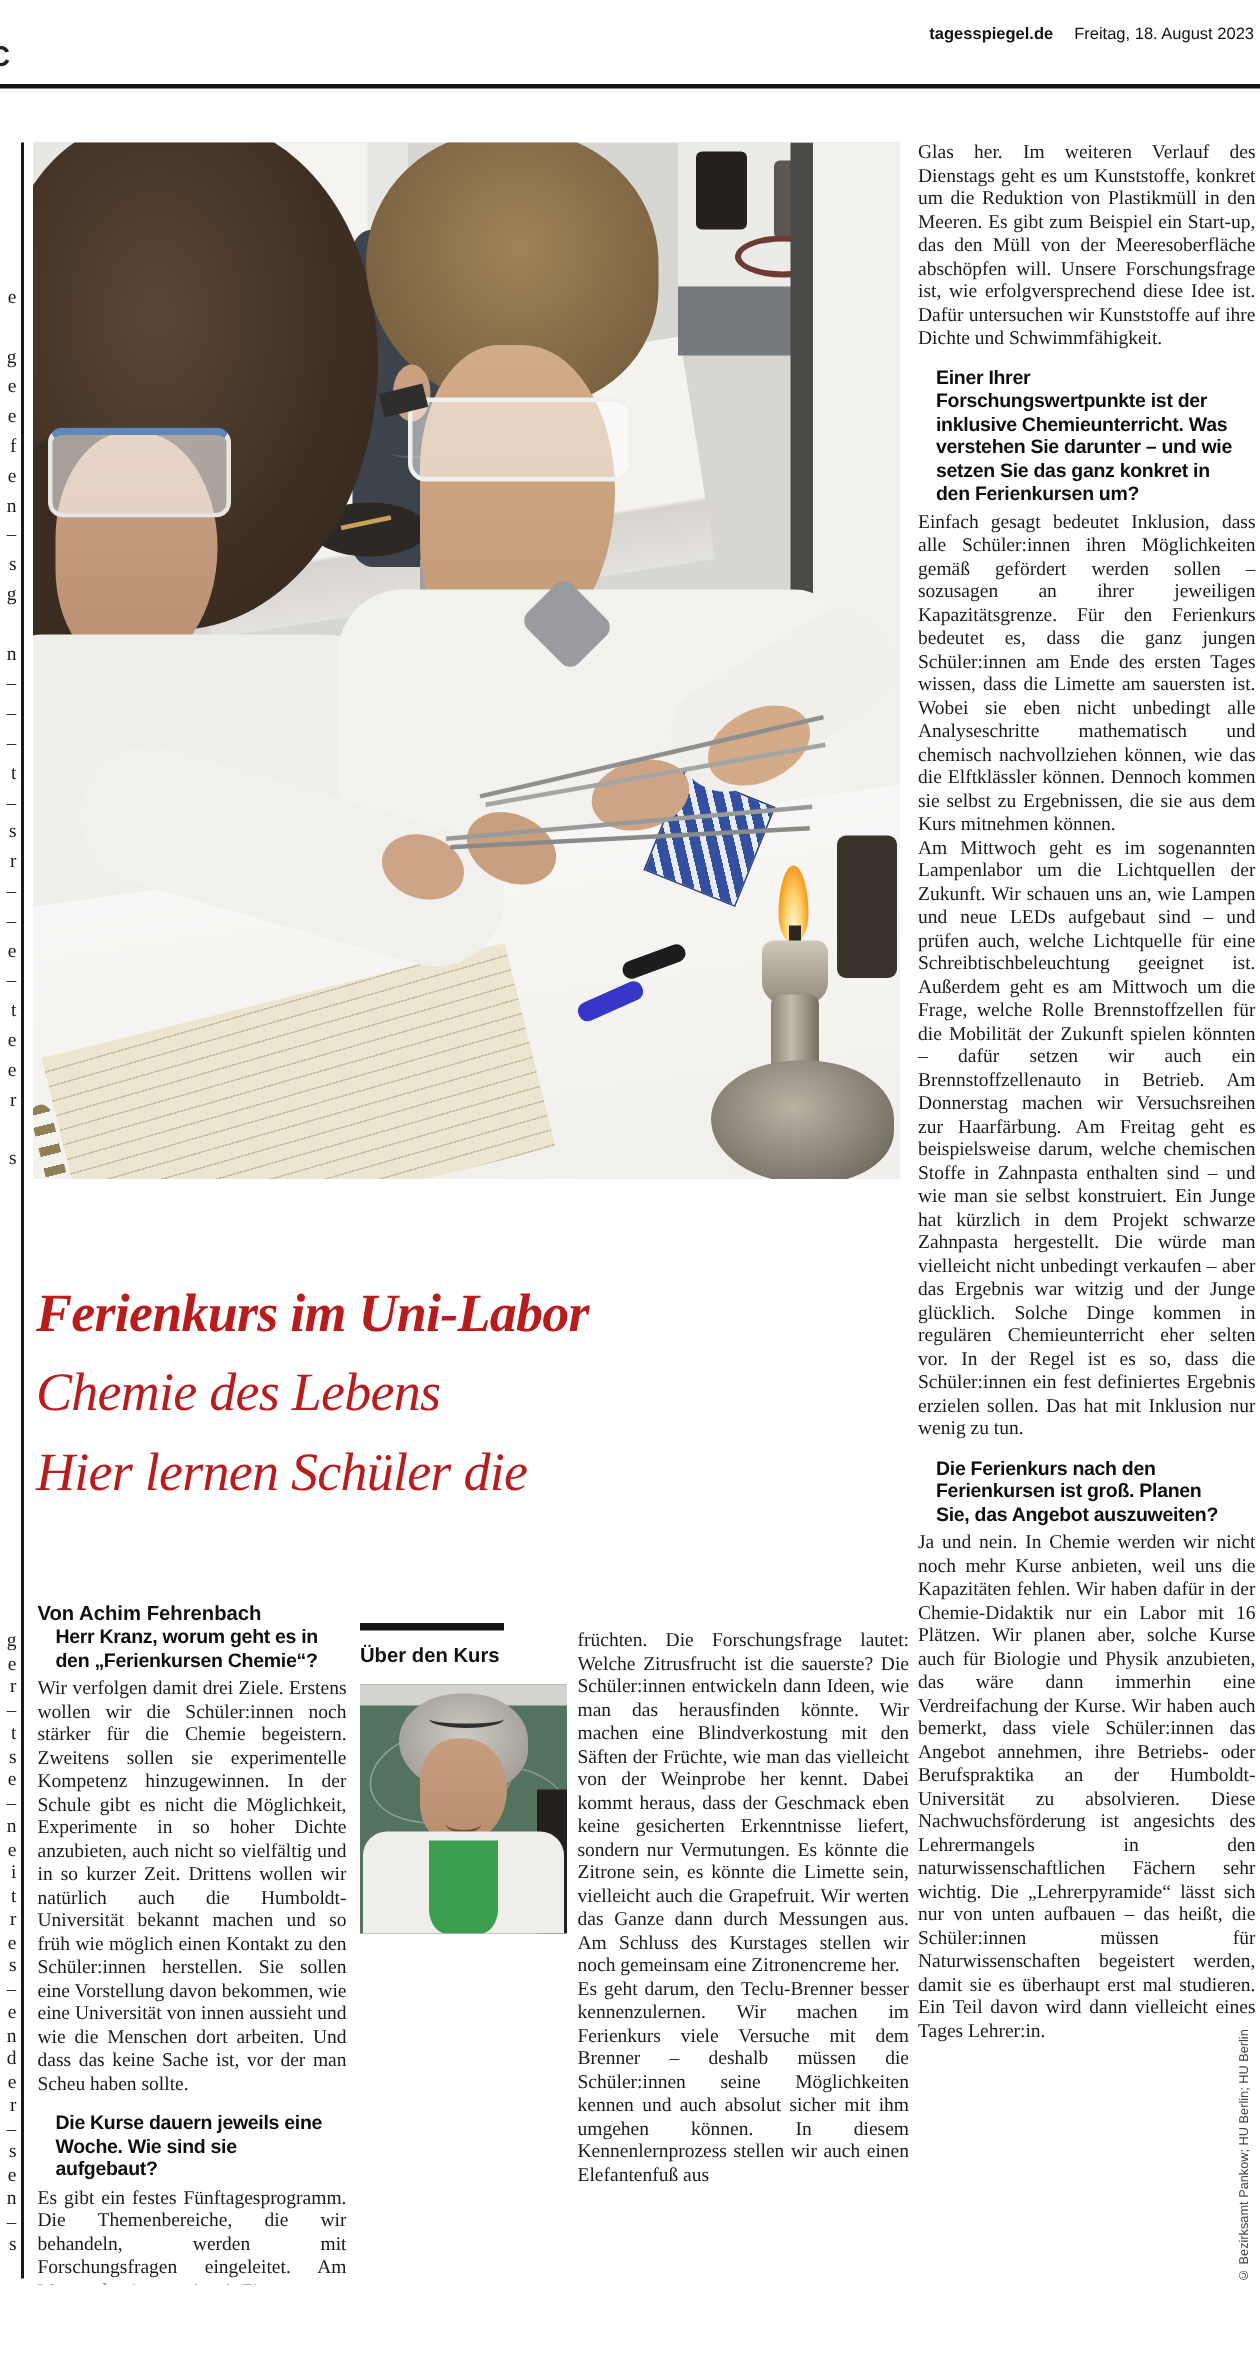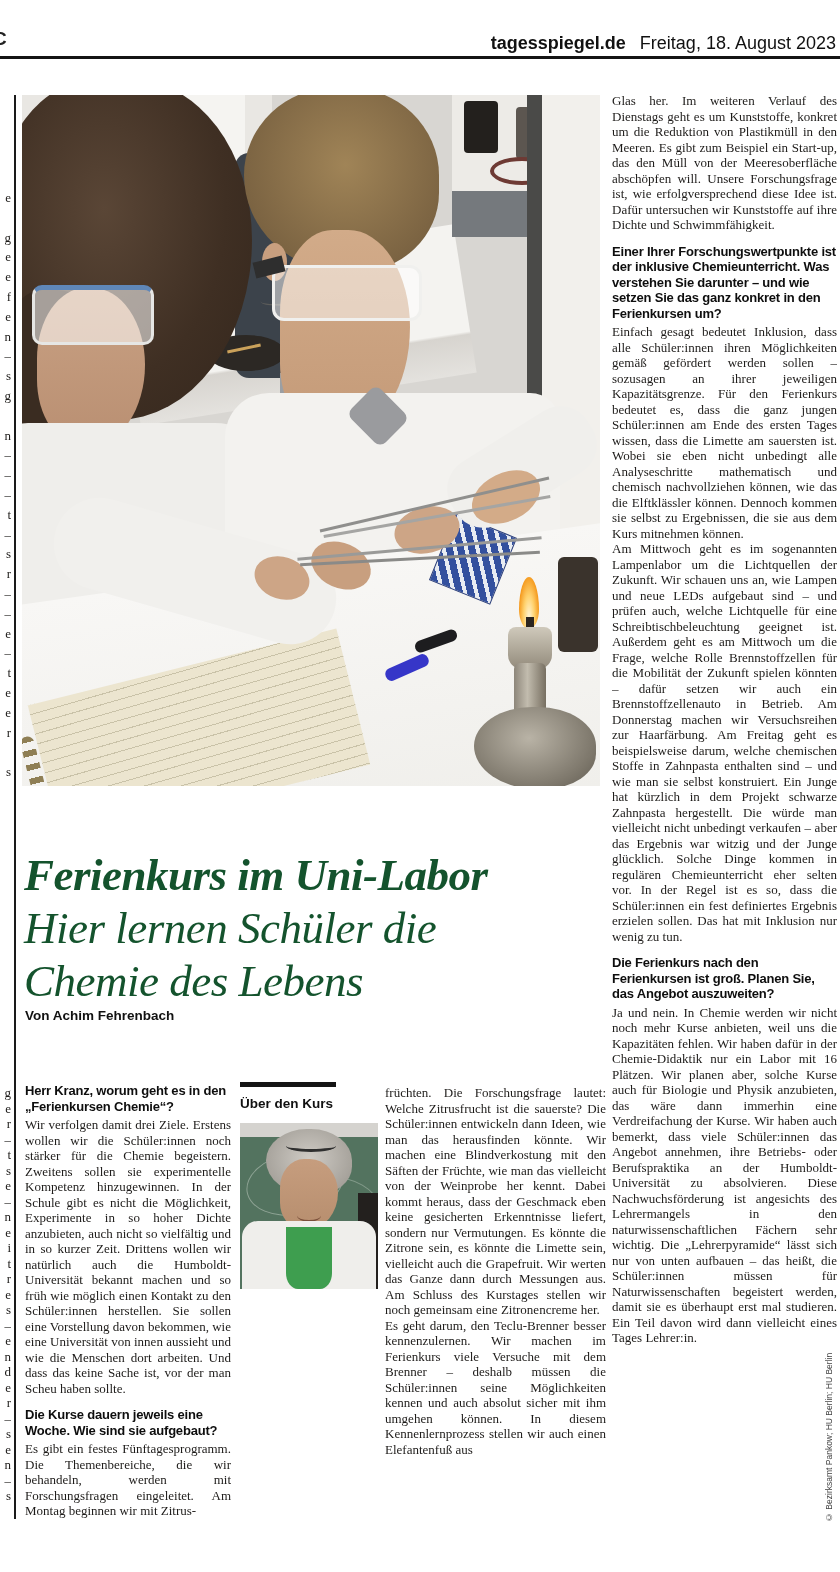--- a/index.html
+++ b/index.html
@@ -1,21 +1,21 @@
 <!DOCTYPE html>
 <html lang="de"><head>
 <meta charset="utf-8">
 <style>
   html,body{margin:0;padding:0;background:#fff;}
   .page{position:relative;width:840px;height:1572px;background:#ffffff;overflow:hidden;
         font-family:"Liberation Serif",serif;color:#1d1b19;}
 
   
-  .masthead{position:absolute;top:33px;right:4px;font-family:"Liberation Sans",sans-serif;
-            font-size:18px;color:#111;}
+  .masthead{position:absolute;top:17px;right:4px;font-family:"Liberation Sans",sans-serif;
+            font-size:11px;color:#111;}
   .masthead .site{font-weight:700;margin-right:14px;}
   .header-rule{position:absolute;left:0;top:56px;width:840px;height:3px;background:#141414;}
   .corner-glyph{position:absolute;left:-7px;top:28px;font-family:"Liberation Sans",sans-serif;
                 font-size:19px;font-weight:700;color:#222;}
 
   
   .left-rule{position:absolute;left:14px;top:95px;width:2px;height:1424px;background:#1a1a1a;}
   .edge-strip{position:absolute;left:0;width:11px;overflow:hidden;text-align:right;
               white-space:pre-line;color:#1d1b19;}
   .edge-top{top:188px;height:600px;font-size:13px;line-height:19.8px;}
@@ -74,31 +74,31 @@
   .ph-burner-stem{left:492px;top:568px;width:32px;height:84px;background:linear-gradient(90deg,#8d867a,#c2bcae 42%,#776f61);border-radius:6px;}
   .ph-burner-base{left:452px;top:612px;width:122px;height:82px;background:radial-gradient(ellipse at 45% 38%,#b9b3a6,#7e786c 68%,#5f5a50);border-radius:50% 50% 45% 55%;}
   .ph-notebook{left:18px;top:570px;width:318px;height:140px;background:#ece5cf;transform:rotate(-14deg);
                background-image:repeating-linear-gradient(178deg,transparent 0 9px,#c9c2a8 9px 10px);}
   .ph-spiral{left:10px;top:640px;width:14px;height:110px;background:repeating-linear-gradient(180deg,#8f7f55 0 6px,transparent 6px 14px);transform:rotate(-14deg);border-radius:7px;}
 
   
   .caption{position:absolute;left:22px;top:792px;width:578px;font-family:"Liberation Sans",sans-serif;
            font-style:italic;font-size:12.5px;color:#1d1d1d;}
   .headline{position:absolute;left:24px;top:849px;width:590px;font-family:"Liberation Serif",serif;
-            font-style:italic;font-size:45px;line-height:53px;color:#14532d;letter-spacing:-0.5px;}
+            font-style:italic;font-size:36px;line-height:53px;color:#b91c1c;letter-spacing:-0.5px;}
   .headline .h1{font-weight:700;}
-  .byline{position:absolute;left:25px;top:1008px;font-family:"Liberation Sans",sans-serif;
+  .byline{position:absolute;left:25px;top:1068px;font-family:"Liberation Sans",sans-serif;
           font-weight:700;font-size:13.5px;color:#111;}
 
   
   .col{position:absolute;font-size:13px;line-height:15.5px;text-align:justify;overflow:hidden;
        hyphens:auto;-webkit-hyphens:auto;}
   .col .blk.p{margin:0 0 0 0;}
   .col .blk.q{font-family:"Liberation Sans",sans-serif;font-weight:700;font-size:13px;
-              line-height:15.5px;letter-spacing:-0.2px;text-align:left;margin:11px 0 3px;color:#0e0e0e;}
+              line-height:15.5px;letter-spacing:-0.2px;text-align:left;margin:11px 12px 3px;color:#0e0e0e;}
   .col .blk.q:first-child{margin-top:0;}
   .col1{left:25px;top:1083px;width:206px;height:440px;}
   .col3{left:385px;top:1085px;width:221px;height:438px;}
   .col4{left:612px;top:93px;width:225px;height:1432px;}
 
   
   .infobox{position:absolute;left:240px;top:1082px;width:138px;}
   .infobox .bar{width:96px;height:5px;background:#141414;}
   .infobox .ib-head{font-family:"Liberation Sans",sans-serif;font-weight:700;font-size:13.5px;
                     color:#111;margin-top:9px;}
@@ -247,22 +247,22 @@
     <div class="ph-flame"></div>
     <div class="ph-wick"></div>
     <div class="ph-burner-cup"></div>
     <div class="ph-burner-stem"></div>
     <div class="ph-burner-base"></div>
   </div>
 
 
   <div class="headline">
     <div class="h1">Ferienkurs im Uni-Labor</div>
+    <div class="h2">Chemie des Lebens</div>
     <div class="h2">Hier lernen Schüler die</div>
-    <div class="h2">Chemie des Lebens</div>
   </div>
 
   <div class="byline">Von Achim Fehrenbach</div>
 
   <div class="col col1">
       <div class="blk q">Herr Kranz, worum geht es in den „Ferienkursen Chemie“?</div>
       <div class="blk p">Wir verfolgen damit drei Ziele. Erstens wollen wir die Schüler:innen noch stärker für die Chemie begeistern. Zweitens sollen sie experimentelle Kompetenz hinzugewinnen. In der Schule gibt es nicht die Möglichkeit, Experimente in so hoher Dichte anzubieten, auch nicht so vielfältig und in so kurzer Zeit. Drittens wollen wir natürlich auch die Humboldt-Universität bekannt machen und so früh wie möglich einen Kontakt zu den Schüler:innen herstellen. Sie sollen eine Vorstellung davon bekommen, wie eine Universität von innen aussieht und wie die Menschen dort arbeiten. Und dass das keine Sache ist, vor der man Scheu haben sollte.</div>
       <div class="blk q">Die Kurse dauern jeweils eine Woche. Wie sind sie aufgebaut?</div>
       <div class="blk p">Es gibt ein festes Fünftagesprogramm. Die Themenbereiche, die wir behandeln, werden mit Forschungsfragen eingeleitet. Am Montag beginnen wir mit Zitrus-</div>
     </div>

